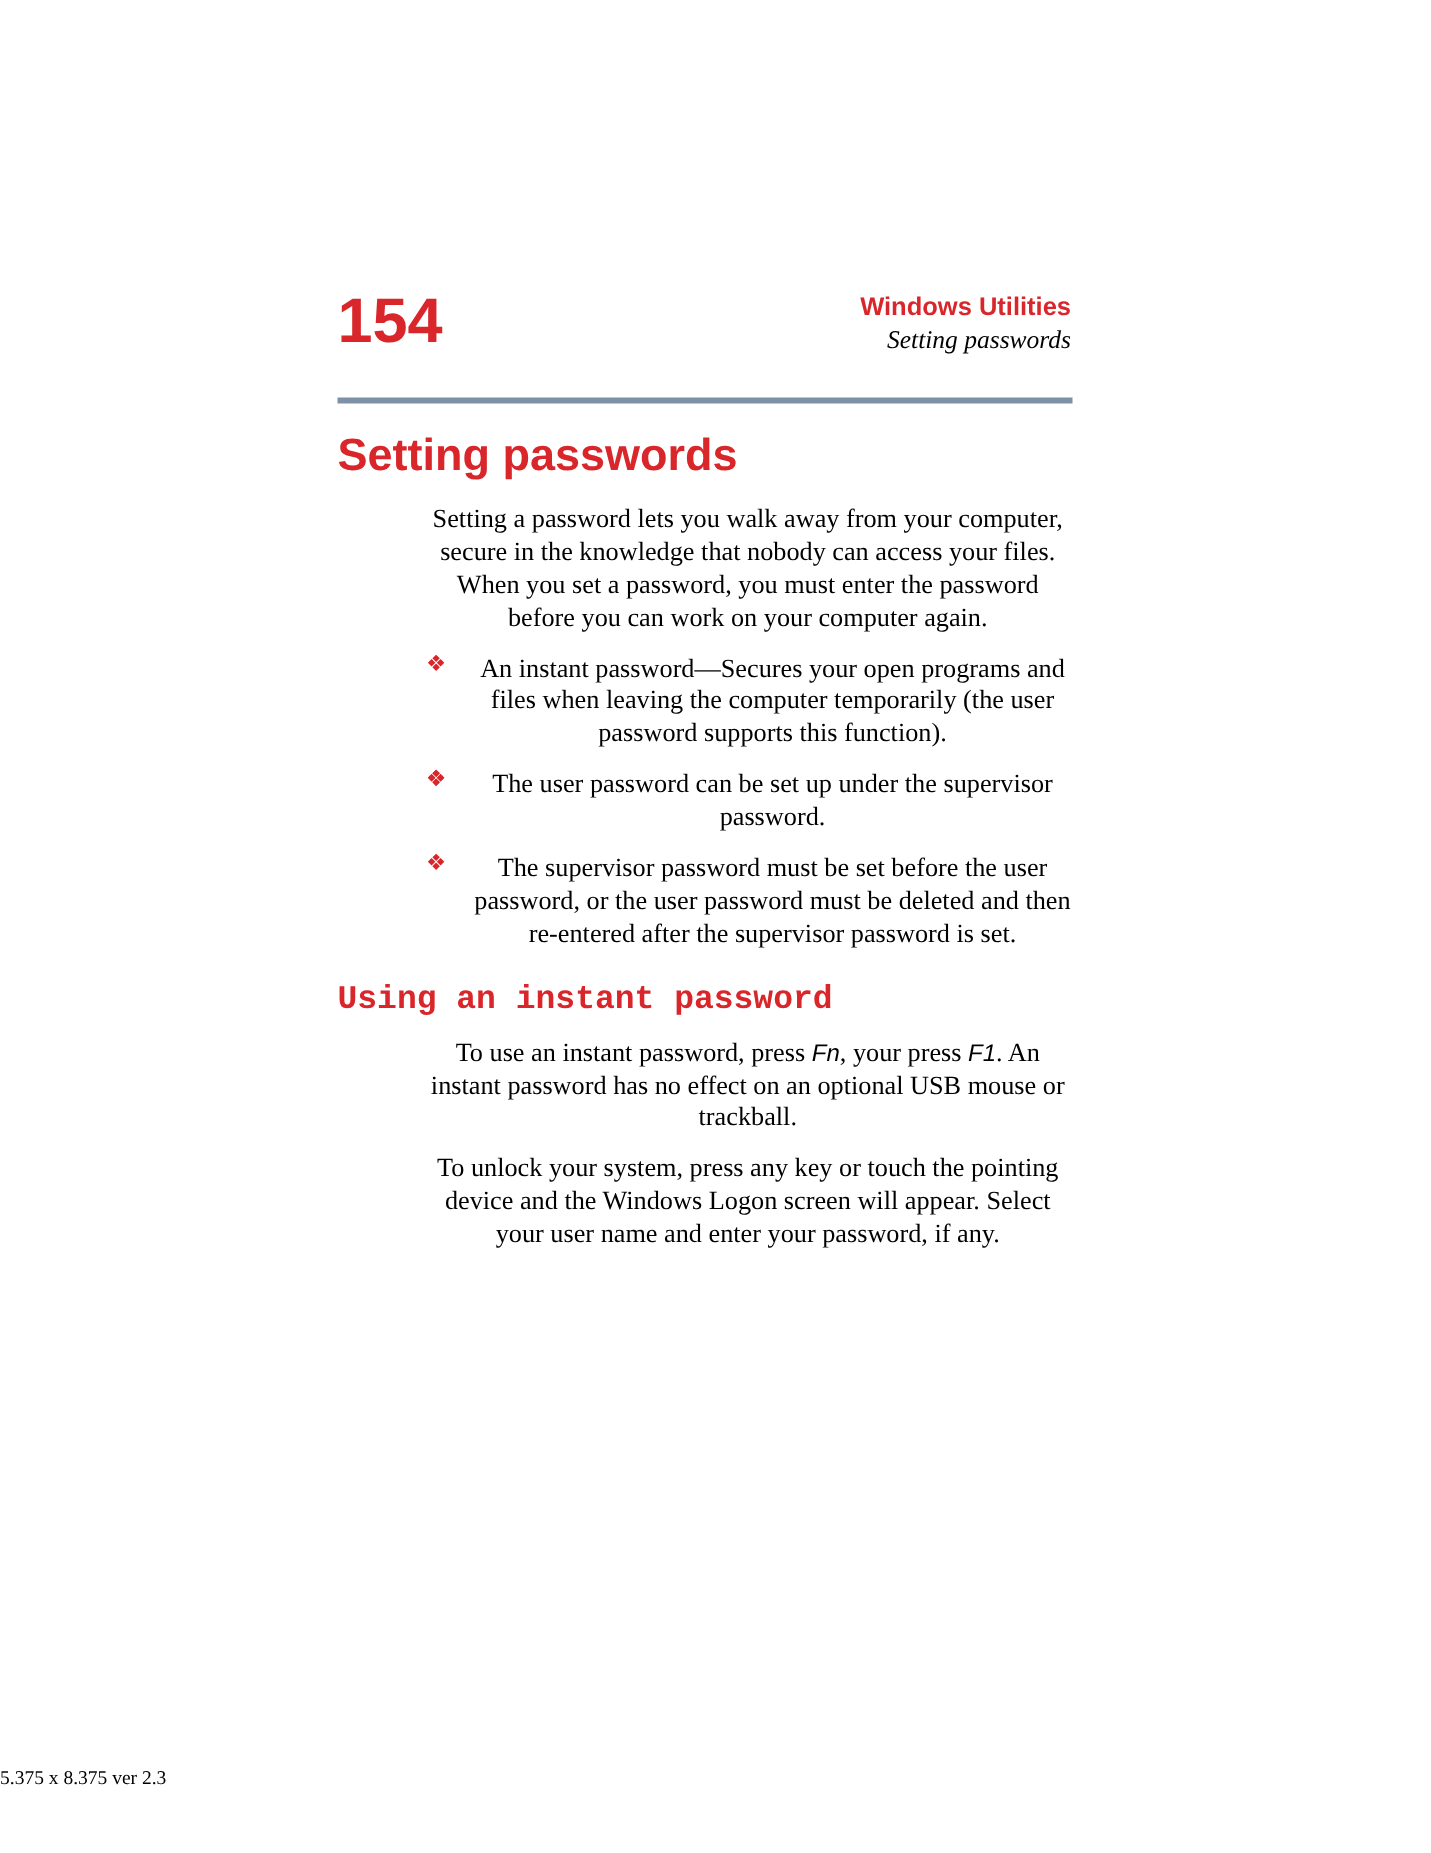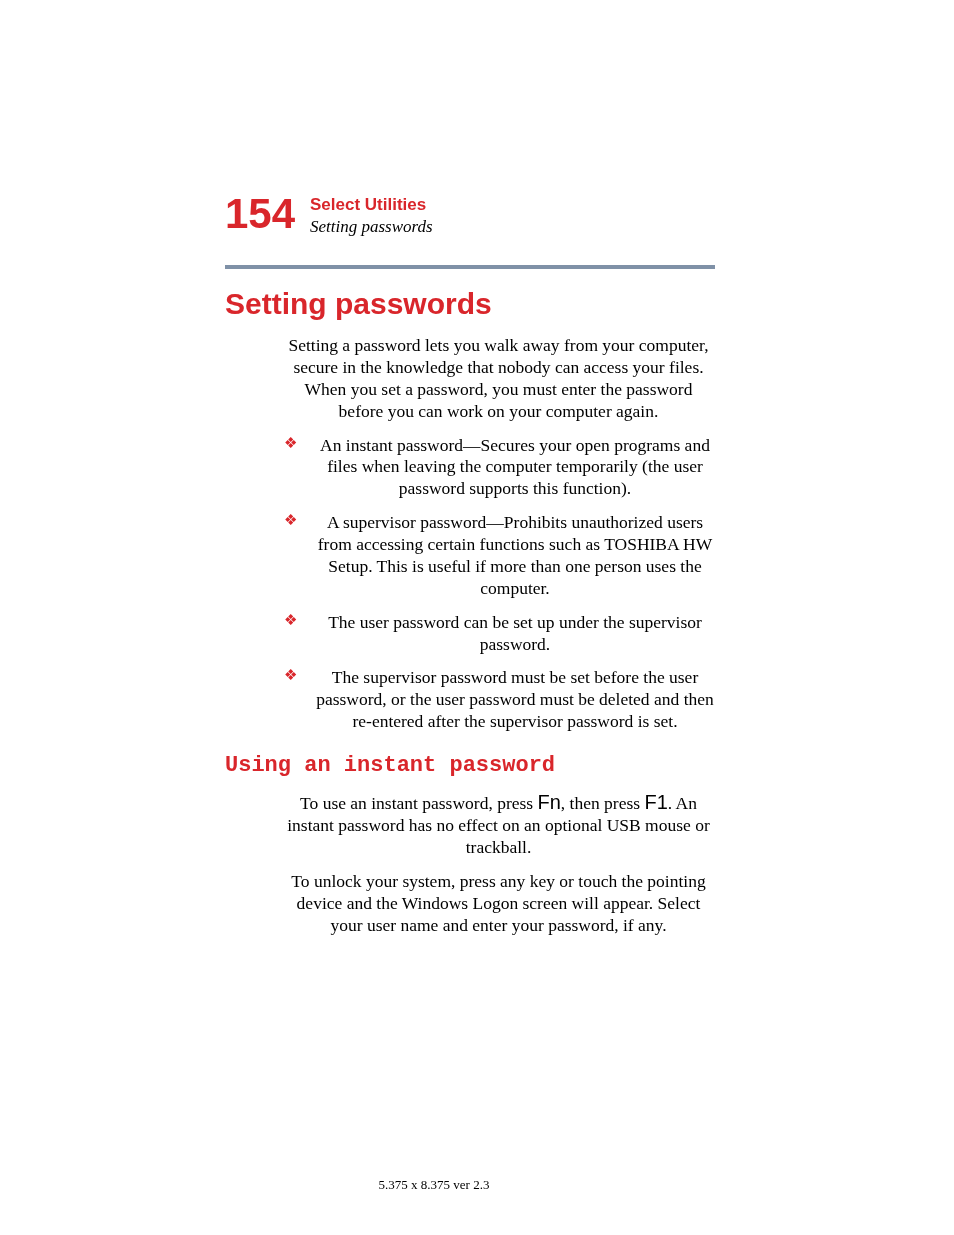--- a/index.html
+++ b/index.html
@@ -13,20 +13,21 @@
     width: 954px;
     height: 1235px;
     position: relative;
     box-sizing: border-box;
     padding-top: 195px;
   }
   .header-block {
     position: relative;
     margin-left: 225px;
     margin-right: 240px;
+    text-align: right;
   }
   .page-number {
     font-family: "Arial Narrow", Arial, sans-serif;
     font-stretch: condensed;
     font-weight: 700;
     font-size: 42px;
     color: #d9262b;
     line-height: 1;
     position: absolute;
     left: 0;
@@ -100,61 +101,60 @@
   ul.diamond-list li .bullet {
     position: absolute;
     left: 2px;
     top: 1px;
     color: #d9262b;
     font-size: 15px;
     line-height: 1;
   }
   .keycap {
     font-family: Arial, Helvetica, sans-serif;
-    font-size: 20px;
+    font-size: 16px;
+    font-style: italic;
   }
   .footer {
     position: absolute;
     bottom: 42px;
     left: 0;
     width: 868px;
-    text-align: center;
     font-size: 13px;
     color: #000;
   }
 </style>
 </head>
 <body>
 
 <div class="page">
 
   <div class="header-block">
     <div class="page-number">154</div>
     <div class="header-text">
-      <p class="chapter-title">Select Utilities</p>
+      <p class="chapter-title">Windows Utilities</p>
       <p class="section-title-small">Setting passwords</p>
     </div>
   </div>
 
   <div class="content">
     <div class="rule"></div>
 
     <h1 class="section-heading">Setting passwords</h1>
 
     <div class="body-text">
       <p class="para">Setting a password lets you walk away from your computer, secure in the knowledge that nobody can access your files. When you set a password, you must enter the password before you can work on your computer again.</p>
 
       <ul class="diamond-list">
         <li>
           <span class="bullet">❖</span>
           <span>An instant password—Secures your open programs and files when leaving the computer temporarily (the user password supports this function).</span>
         </li>
         <li>
           <span class="bullet">❖</span>
-          <span>A supervisor password—Prohibits unauthorized users from accessing certain functions such as TOSHIBA HW Setup. This is useful if more than one person uses the computer.</span>
         </li>
       </ul>
 
 
       <ul class="diamond-list">
         <li>
           <span class="bullet">❖</span>
           <span>The user password can be set up under the supervisor password.</span>
         </li>
         <li>
@@ -162,21 +162,21 @@
           <span>The supervisor password must be set before the user password, or the user password must be deleted and then re-entered after the supervisor password is set.</span>
         </li>
       </ul>
     </div>
 
     <h2 class="subsection-heading">Using an instant password</h2>
 
     <div class="body-text">
 
       <p class="para">
-        <span>To use an instant password, press </span><span class="keycap">Fn</span><span>, then press </span><span class="keycap">F1</span><span>. An instant password has no effect on an optional USB mouse or trackball.</span>
+        <span>To use an instant password, press </span><span class="keycap">Fn</span><span>, your press </span><span class="keycap">F1</span><span>. An instant password has no effect on an optional USB mouse or trackball.</span>
       </p>
 
       <p class="para">To unlock your system, press any key or touch the pointing device and the Windows Logon screen will appear. Select your user name and enter your password, if any.</p>
     </div>
   </div>
 
   <div class="footer">
     <span>5.375 x 8.375 ver 2.3</span>
   </div>
 </div>

